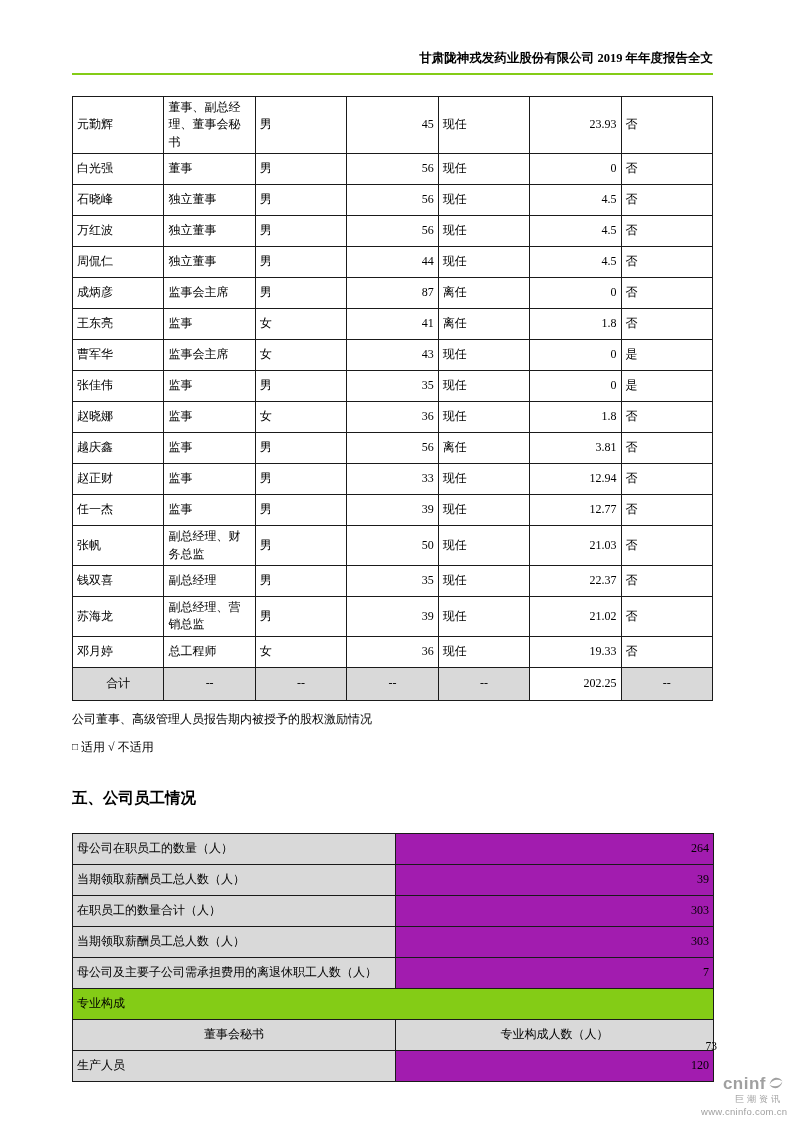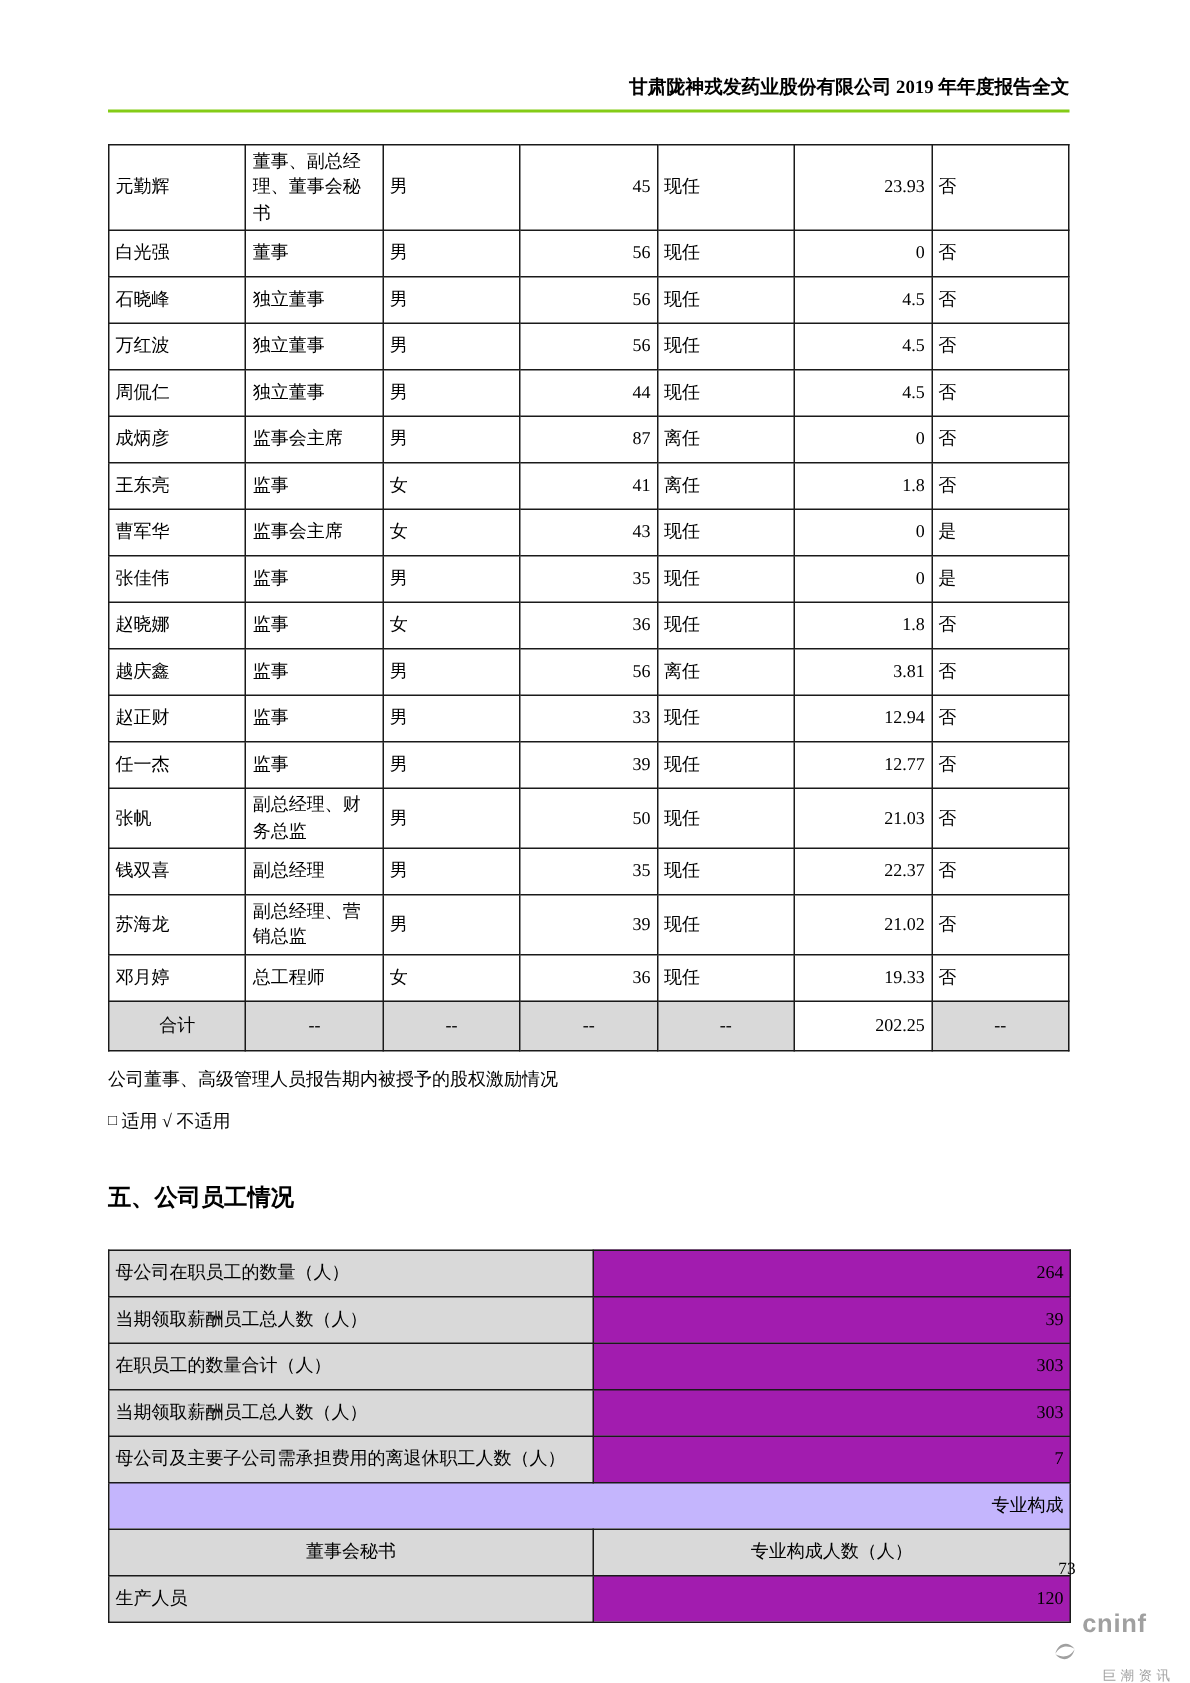--- a/index.html
+++ b/index.html
@@ -32,35 +32,35 @@
   .applicable-line{font-size:12px;margin-top:10px;line-height:1.5;}
   .applicable-line .box{font-size:10px;position:relative;top:-1px;}
   .h-section{font-size:15.5px;font-weight:bold;margin-top:32px;
     font-family:"Liberation Sans","DejaVu Sans",sans-serif;}
   .h-sub{font-size:13.5px;font-weight:bold;margin-top:30px;
     font-family:"Liberation Sans","DejaVu Sans",sans-serif;}
   .staff{margin-top:24px;}
   .staff td{height:26px;}
   .staff .label-cell{background:#d9d9d9;text-align:left;}
   .staff .value-cell{background:#a21caf;text-align:right;}
-  .staff .comp-title{background:#c4b5fd;text-align:right;}
+  .staff .comp-title{background:#84cc16;text-align:left;}
   .staff .comp-head{background:#d9d9d9;text-align:center;}
   .page-number{
     position:absolute;top:1040px;right:76px;
     font-size:11.5px;
   }
   .cninfo-logo{
     position:absolute;right:6px;top:1074px;
     width:86px;
     color:#a0a0a0;
     text-align:center;
     font-family:"Liberation Sans","DejaVu Sans",sans-serif;
     line-height:1;
   }
-  .logo-top{display:flex;justify-content:flex-end;gap:1px;padding-right:2px;flex-direction:column;}
+  .logo-top{display:flex;align-items:center;justify-content:flex-end;gap:1px;padding-right:2px;}
   .logo-brand{font-size:17px;font-weight:bold;letter-spacing:0.5px;}
   .logo-swirl{width:18px;height:18px;}
   .logo-sub{font-size:9px;letter-spacing:3px;margin-top:3px;padding-right:4px;text-align:right;}
   .logo-url{font-size:9.5px;margin-top:3px;letter-spacing:0.3px;}
 </style>
 </head>
 <body>
 
 <div class="page">
   <div class="content">

